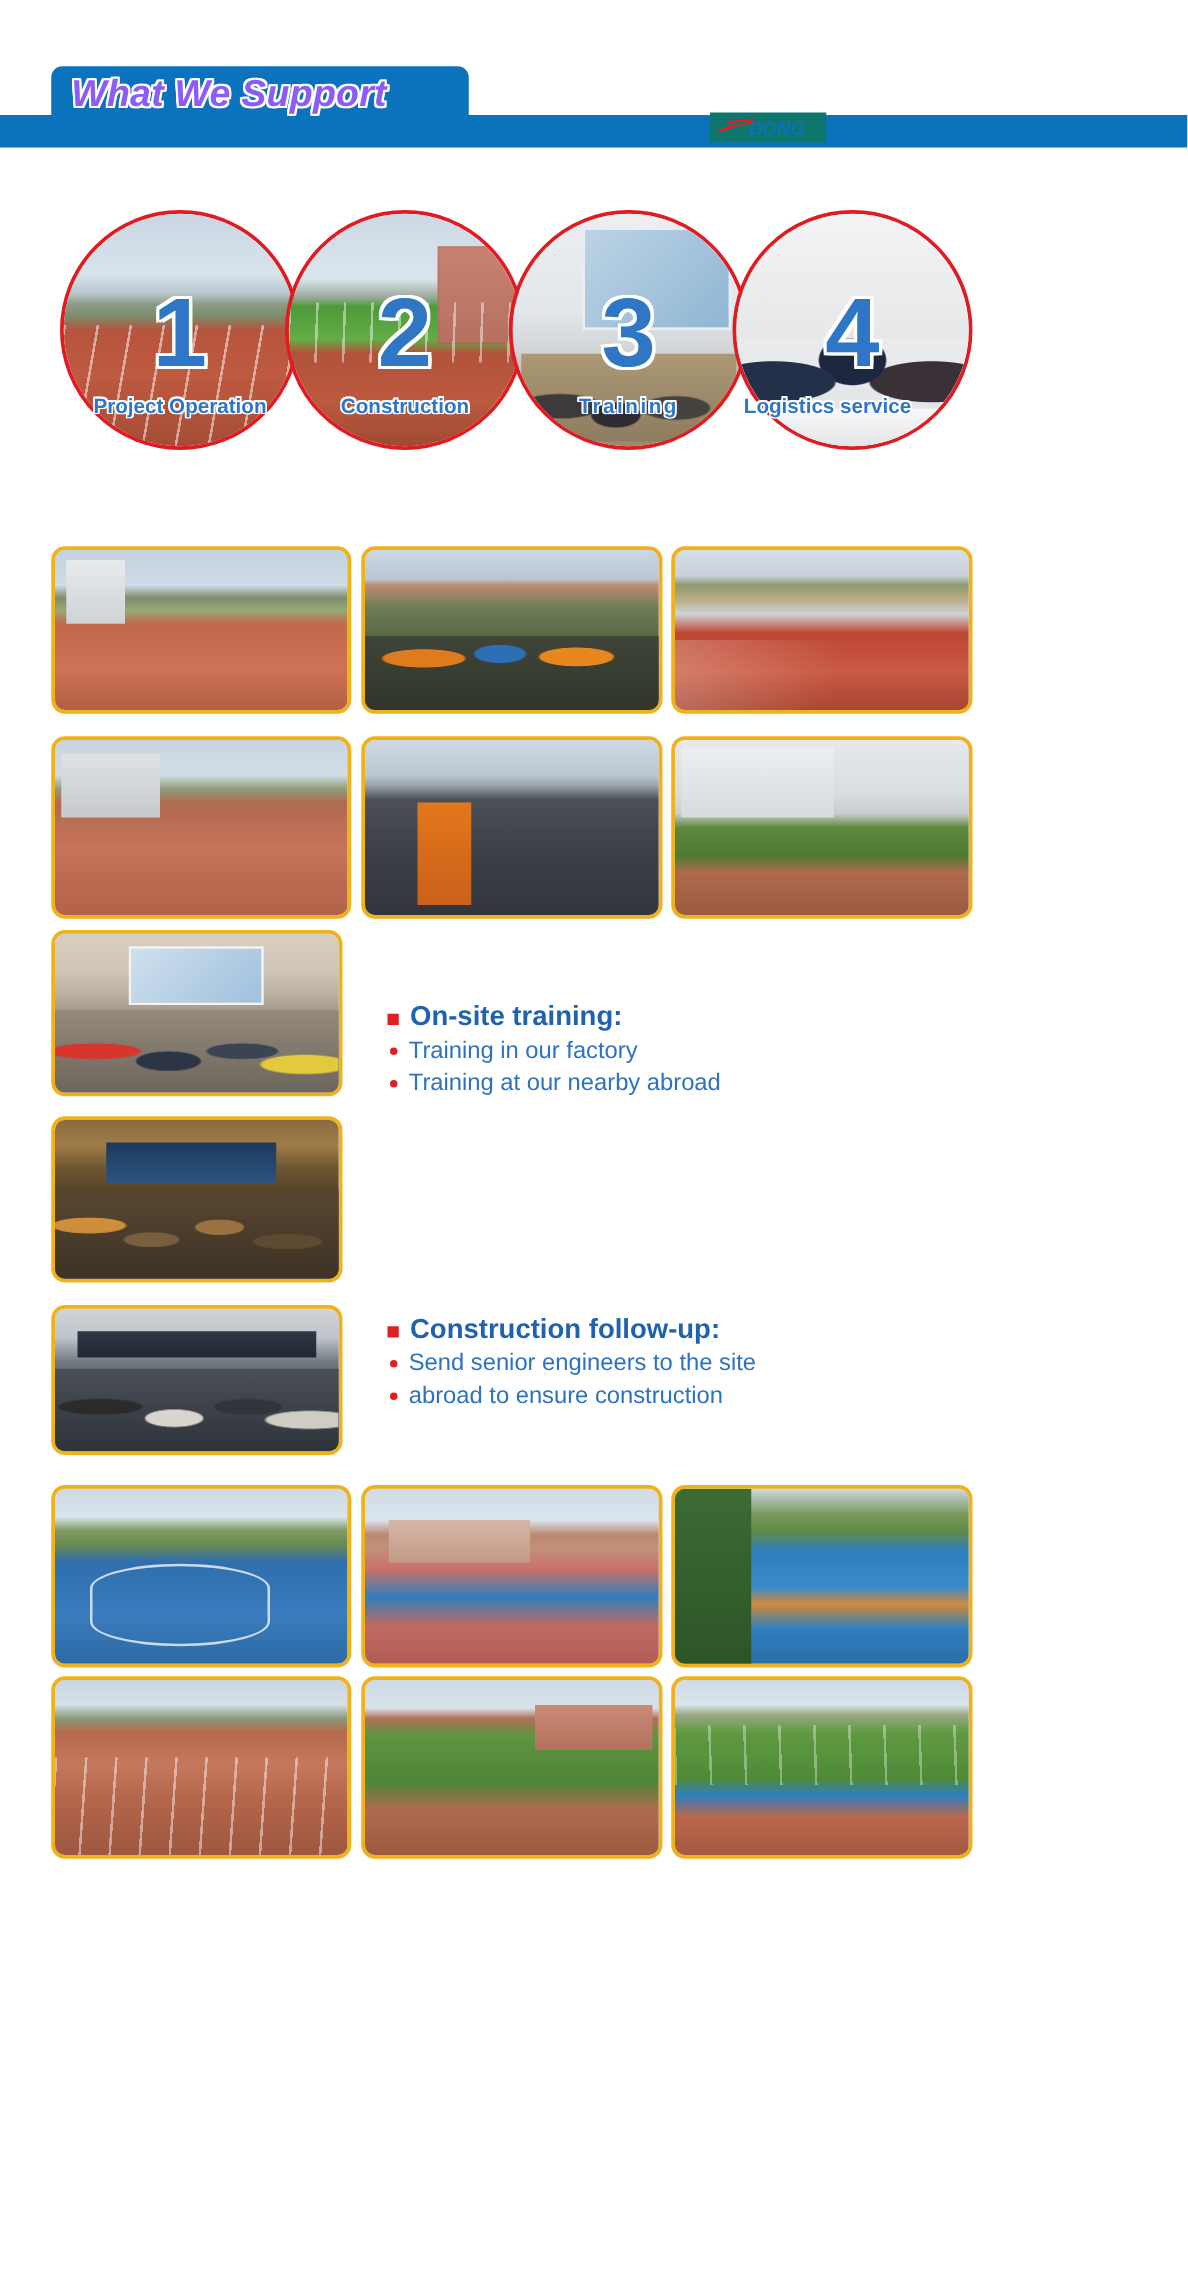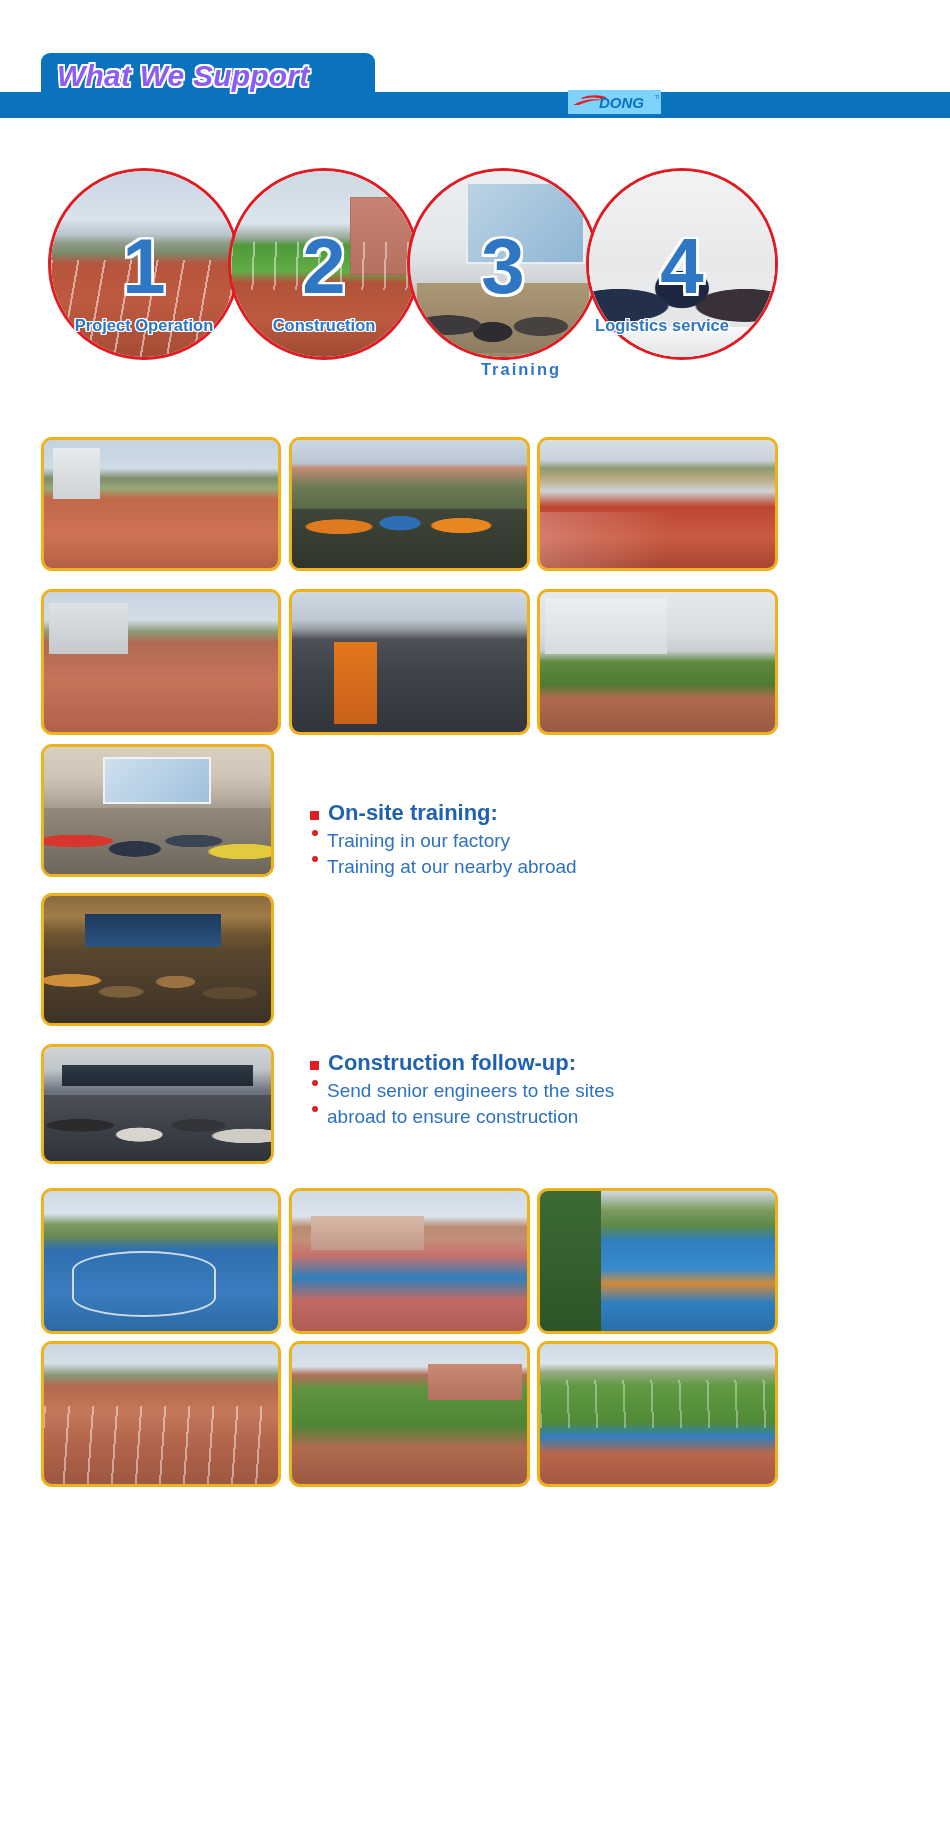--- a/index.html
+++ b/index.html
@@ -41,21 +41,21 @@
       -1.6px -1.6px 0 #fff,  1.6px -1.6px 0 #fff,
       -1.6px  1.6px 0 #fff,  1.6px  1.6px 0 #fff,
       -1.6px 0 0 #fff, 1.6px 0 0 #fff,
       0 -1.6px 0 #fff, 0 1.6px 0 #fff;
     white-space: nowrap;
   }
   .logo-box {
     position: absolute;
     left: 568px; top: 90px;
     width: 93px; height: 24px;
-    background: #7dd3fc;
+    background: #0f766e;
     display: flex;
     align-items: center;
     justify-content: center;
   }
   .logo-svg { display:block; }
 
   
   .circles {
     position: absolute;
     left: 0; top: 168px;
@@ -262,21 +262,21 @@
   .thead {
     display: flex; align-items: baseline; gap: 9px;
     font-size: 22px; font-weight: bold; color: #1f62b0;
     white-space: nowrap;
   }
   .sq {
     width: 9px; height: 9px; background: #e02020;
     display: inline-block; flex: 0 0 auto;
   }
   .tline {
-    display: flex; align-items: flex-start; gap: 9px;
+    display: flex; align-items: center; gap: 9px;
     font-size: 19px; color: #2d72c0; white-space: nowrap;
     margin-top: 4px;
   }
   .dot {
     width: 6px; height: 6px; background: #e02020;
     border-radius: 50%; display:inline-block; flex: 0 0 auto;
     margin-left: 2px;
   }
 </style>
 </head>
@@ -306,21 +306,21 @@
   <div class="circle" style="left:228px;">
     <div class="photo p-field"></div>
     <div class="circle-num">2</div>
   </div>
   <div class="circle-label" style="left:228px; width:192px;">Construction</div>
 
   <div class="circle" style="left:407px;">
     <div class="photo p-class"></div>
     <div class="circle-num">3</div>
   </div>
-  <div class="circle-label" style="left:425px; width:192px; letter-spacing:2px;margin-top:44px;">Training</div>
+  <div class="circle-label" style="left:407px; width:192px; letter-spacing:2px;">Training</div>
 
   <div class="circle" style="left:586px;">
     <div class="photo p-meet"></div>
     <div class="circle-num">4</div>
   </div>
   <div class="circle-label" style="left:566px; width:192px;">Logistics service</div>
 </div>
 
 <div class="pcard" style="left:41px;  top:437px; width:240px; height:134px;">
   <div class="photo c1"></div>
@@ -369,21 +369,21 @@
 <div class="pcard" style="left:41px; top:1044px; width:233px; height:120px;">
   <div class="photo t3"></div>
 </div>
 <div class="tblock" style="left:310px; top:1050px;">
   <div class="thead">
     <span class="sq"></span>
     <span>Construction follow-up:</span>
   </div>
   <div class="tline">
     <span class="dot"></span>
-    <span>Send senior engineers to the sites</span>
+    <span>Send senior engineers to the site</span>
   </div>
   <div class="tline">
     <span class="dot"></span>
     <span>abroad to ensure construction</span>
   </div>
 </div>
 
 <div class="pcard" style="left:41px;  top:1188px; width:240px; height:146px;">
   <div class="photo f1"></div>
 </div>

